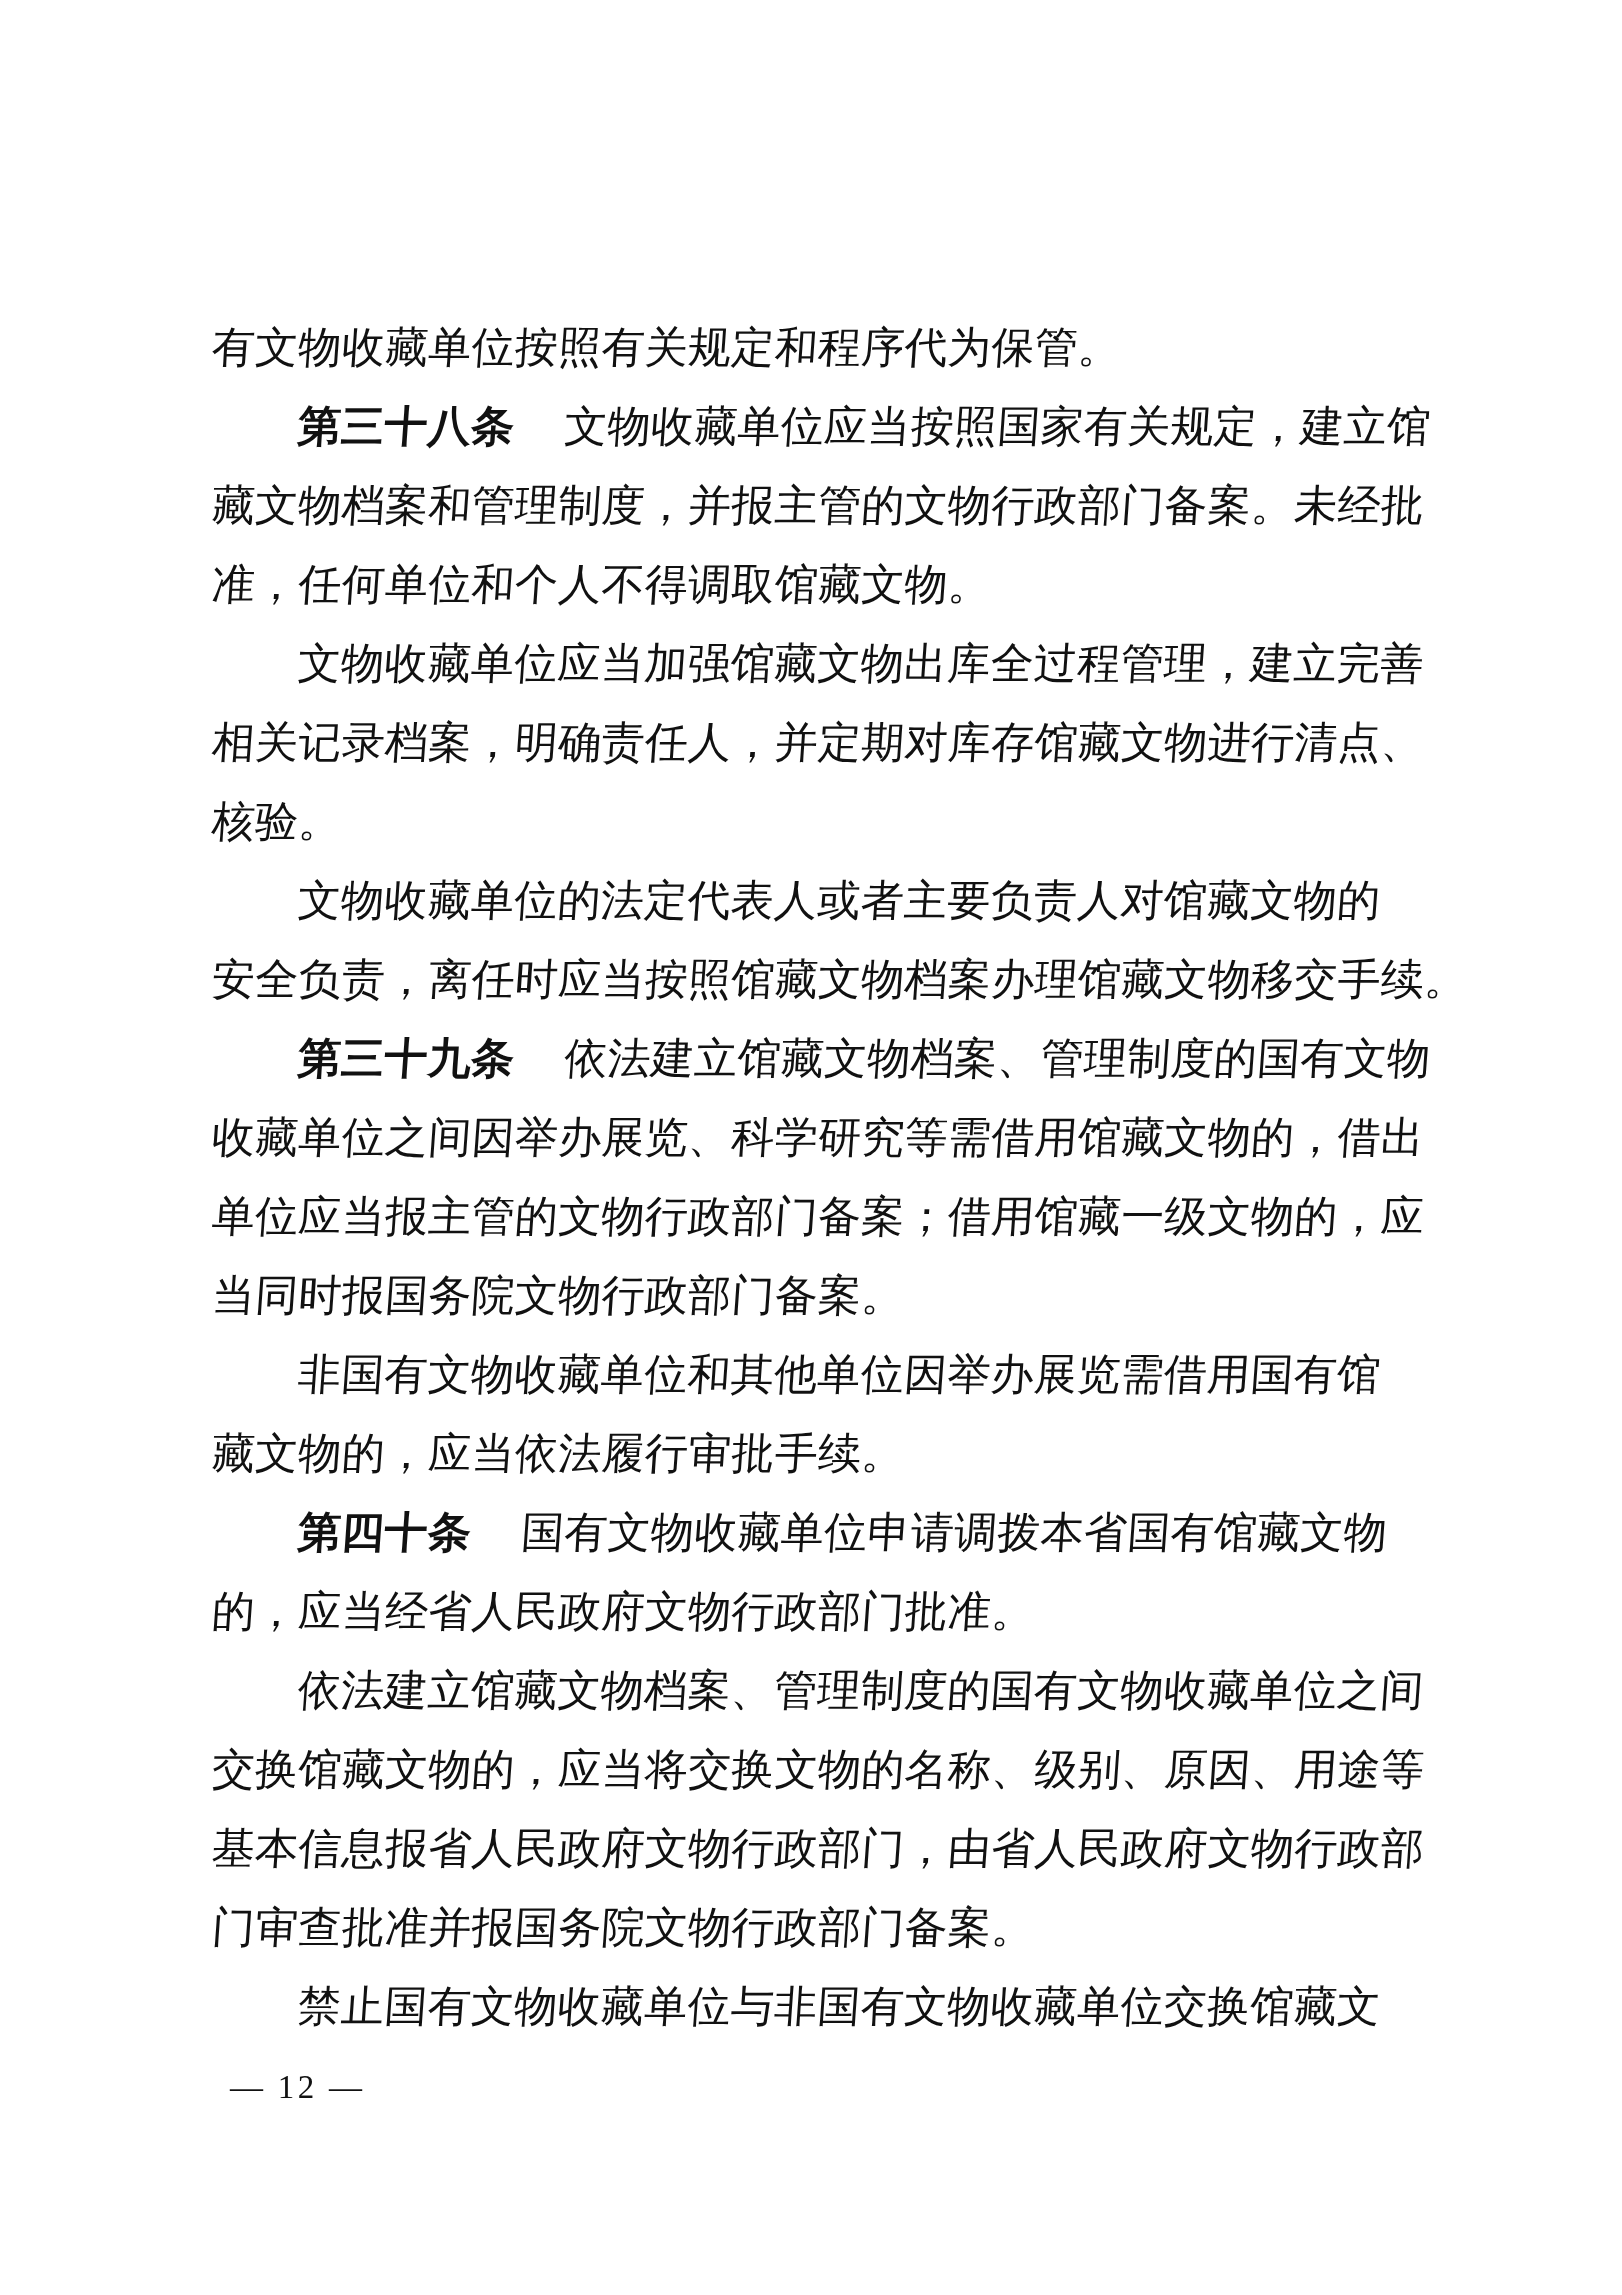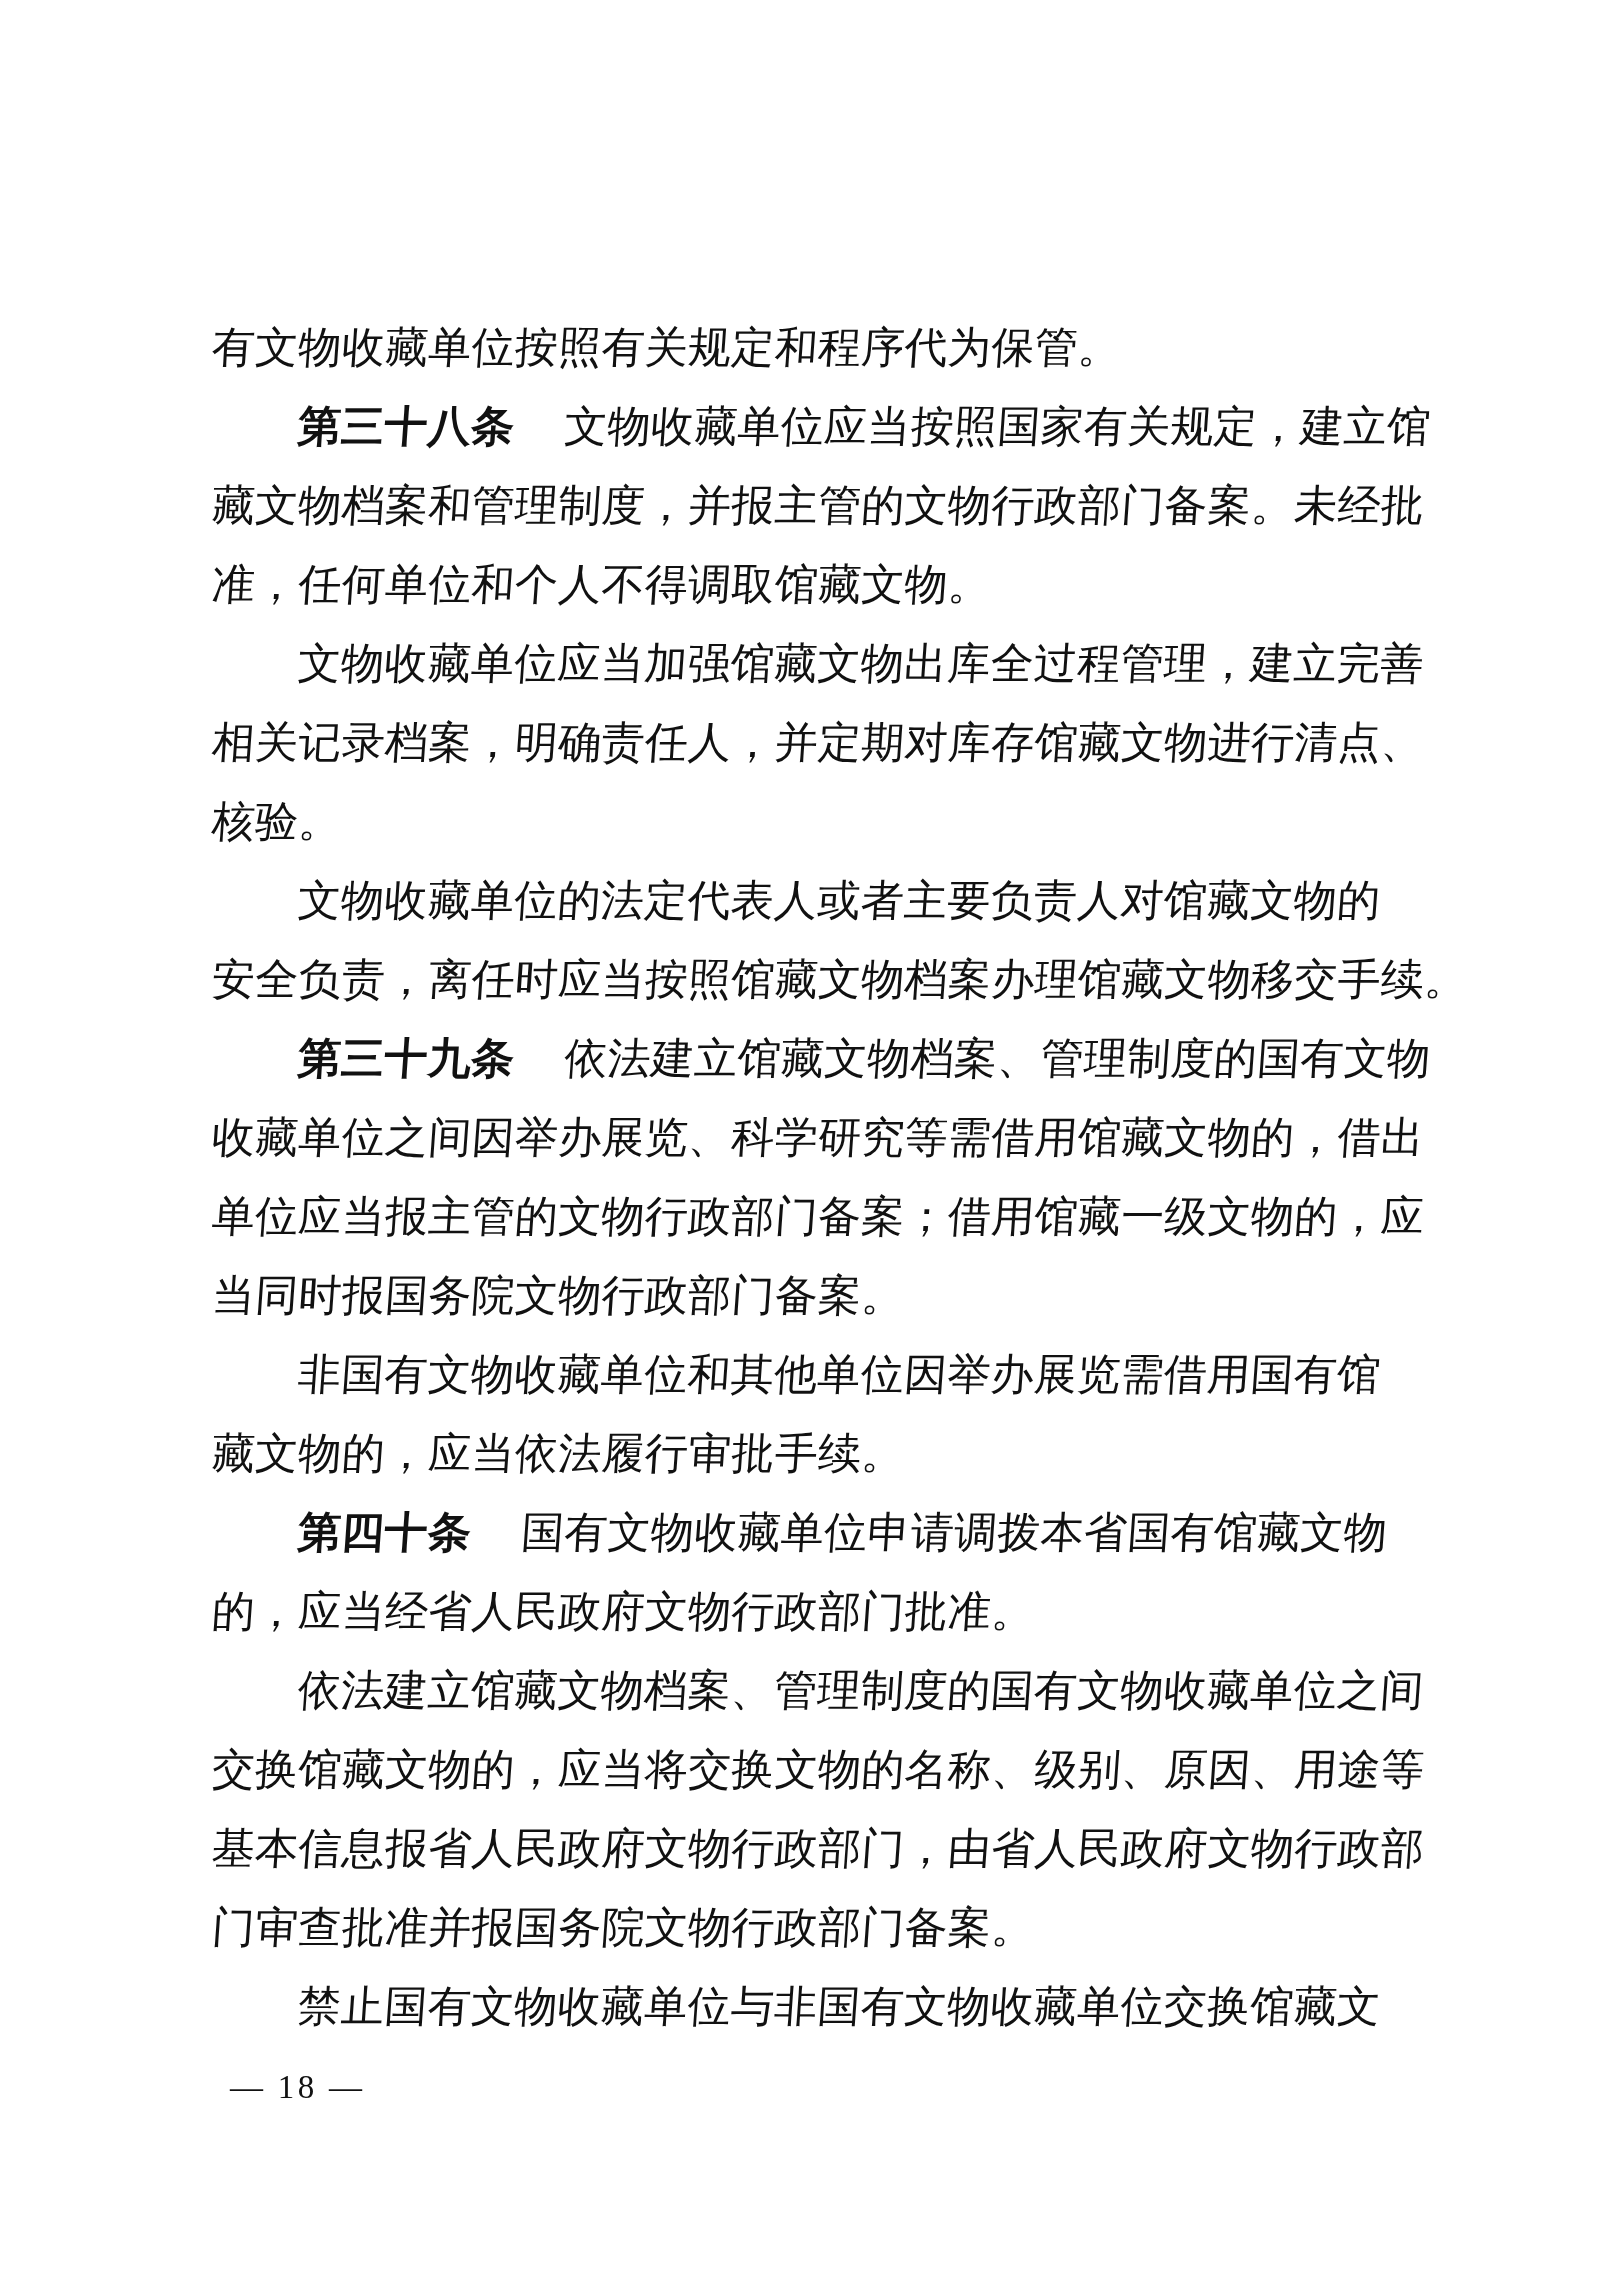--- a/index.html
+++ b/index.html
@@ -62,15 +62,15 @@
       <div class="line indent"><span>非国有文物收藏单位和其他单位因举办展览需借用国有馆</span></div>
       <div class="line"><span>藏文物的，应当依法履行审批手续。</span></div>
       <div class="line indent"><span class="lead">第四十条</span><span>国有文物收藏单位申请调拨本省国有馆藏文物</span></div>
       <div class="line"><span>的，应当经省人民政府文物行政部门批准。</span></div>
       <div class="line indent"><span>依法建立馆藏文物档案、管理制度的国有文物收藏单位之间</span></div>
       <div class="line"><span>交换馆藏文物的，应当将交换文物的名称、级别、原因、用途等</span></div>
       <div class="line"><span>基本信息报省人民政府文物行政部门，由省人民政府文物行政部</span></div>
       <div class="line"><span>门审查批准并报国务院文物行政部门备案。</span></div>
       <div class="line indent"><span>禁止国有文物收藏单位与非国有文物收藏单位交换馆藏文</span></div>
     </div>
-  <div class="footer">— 18 —</div>
+  <div class="footer">— 12 —</div>
 </div>
 
 
 </body></html>

